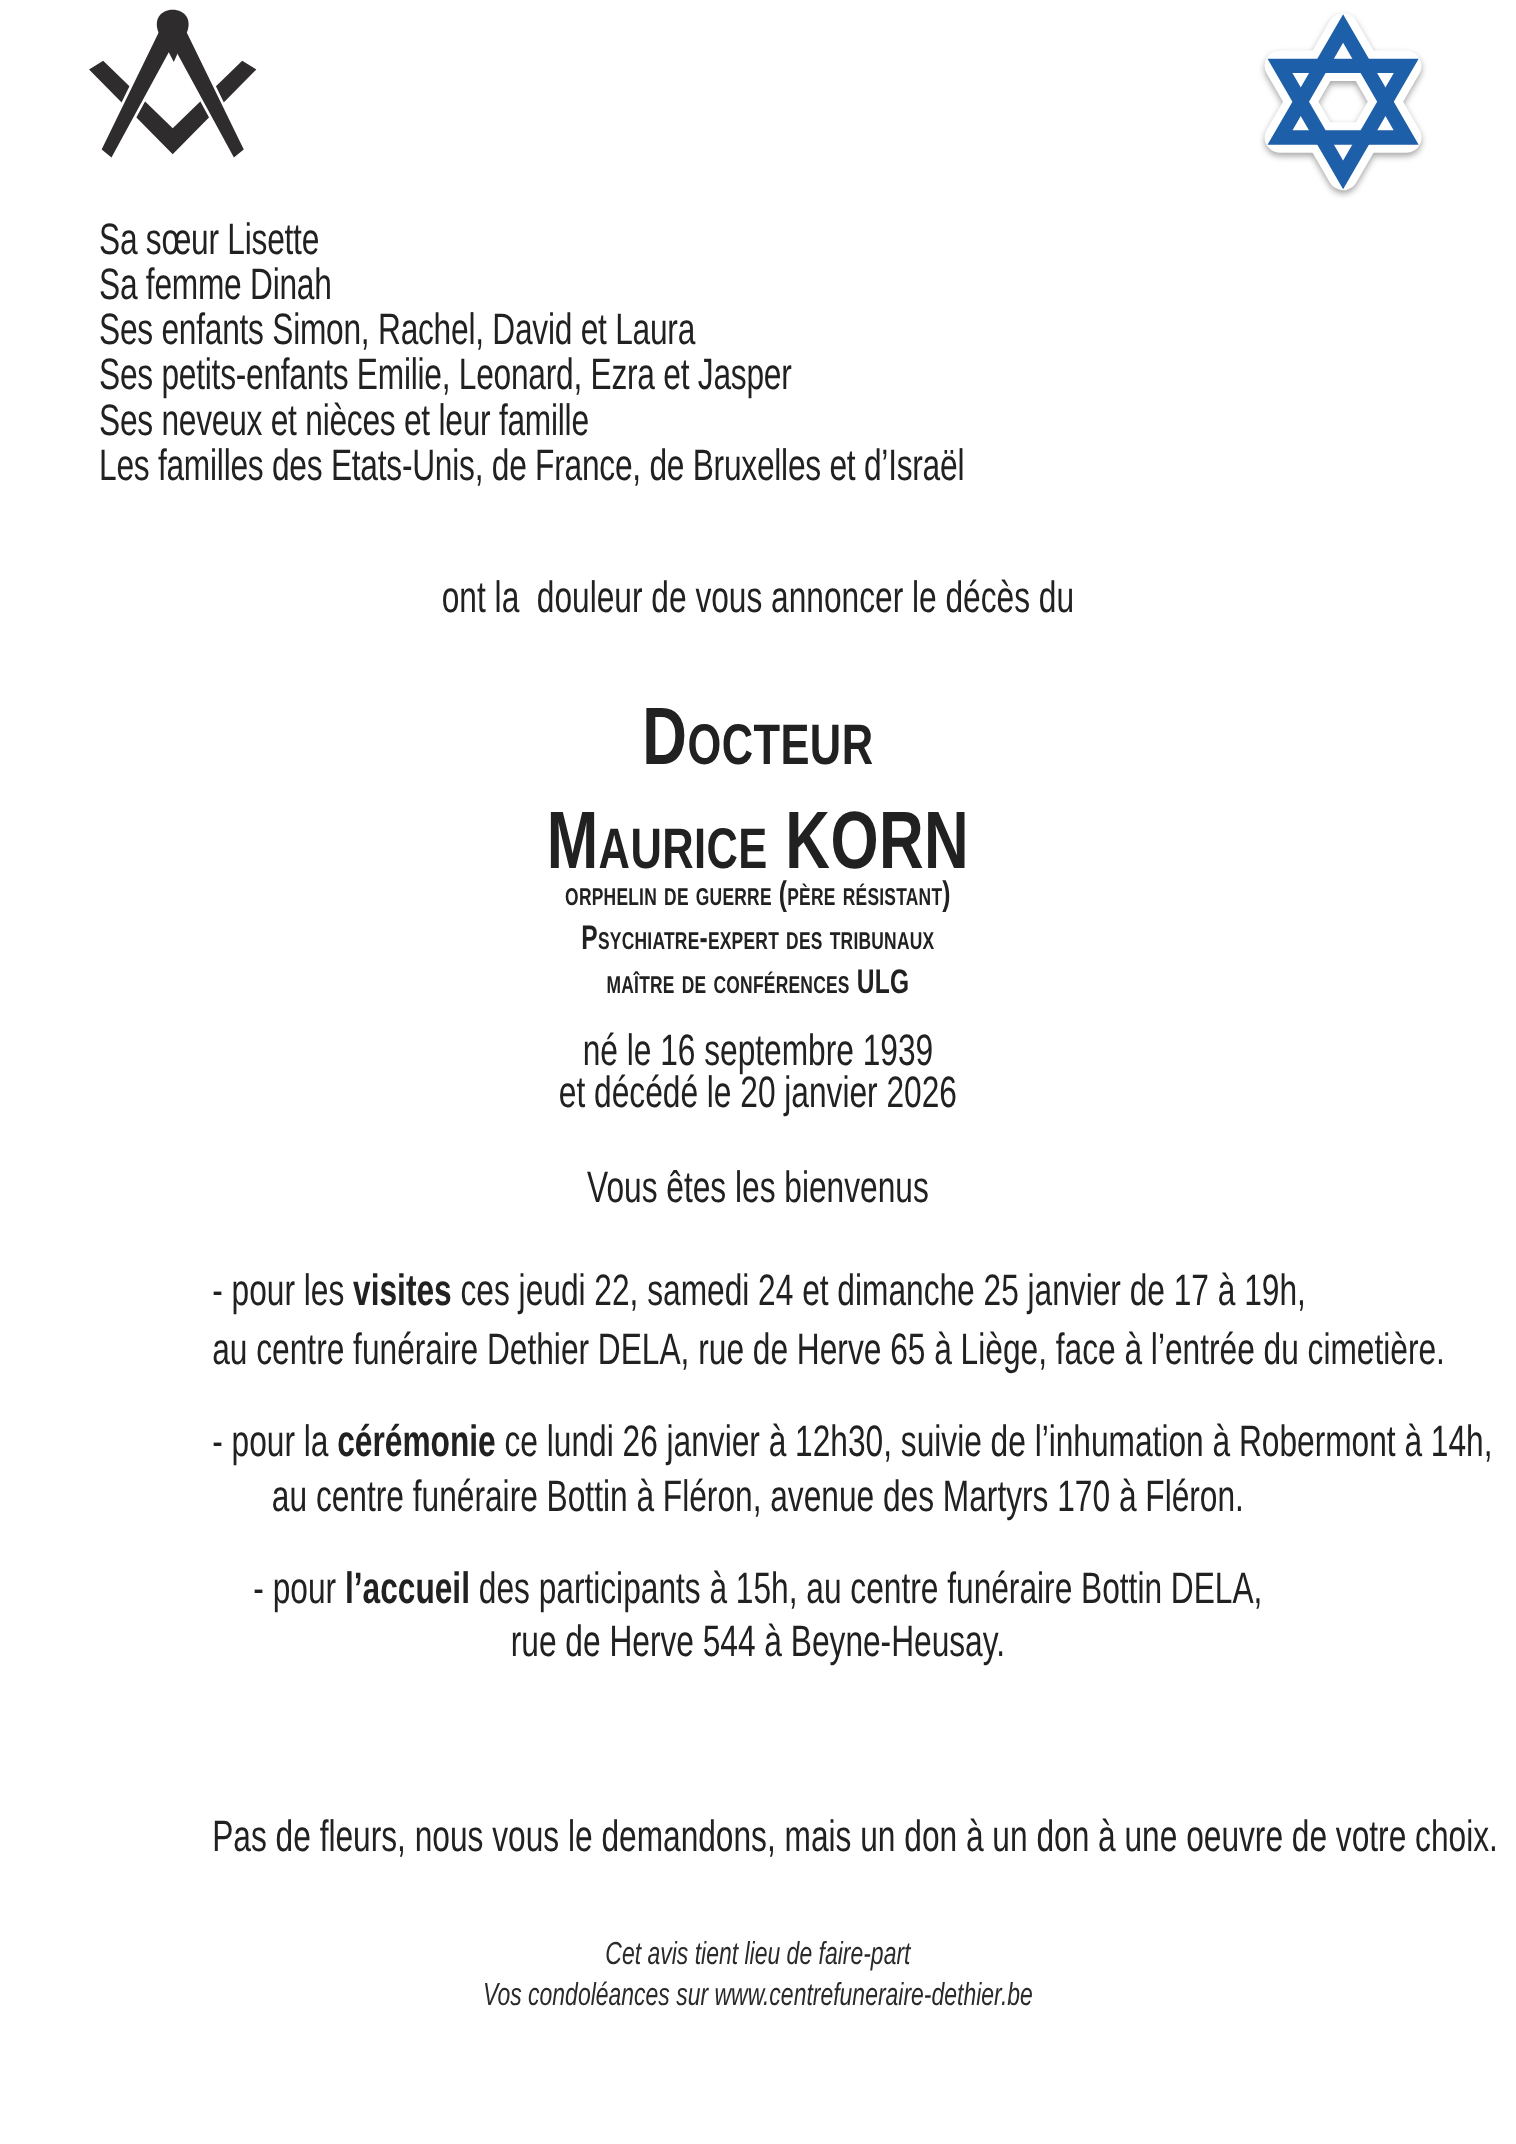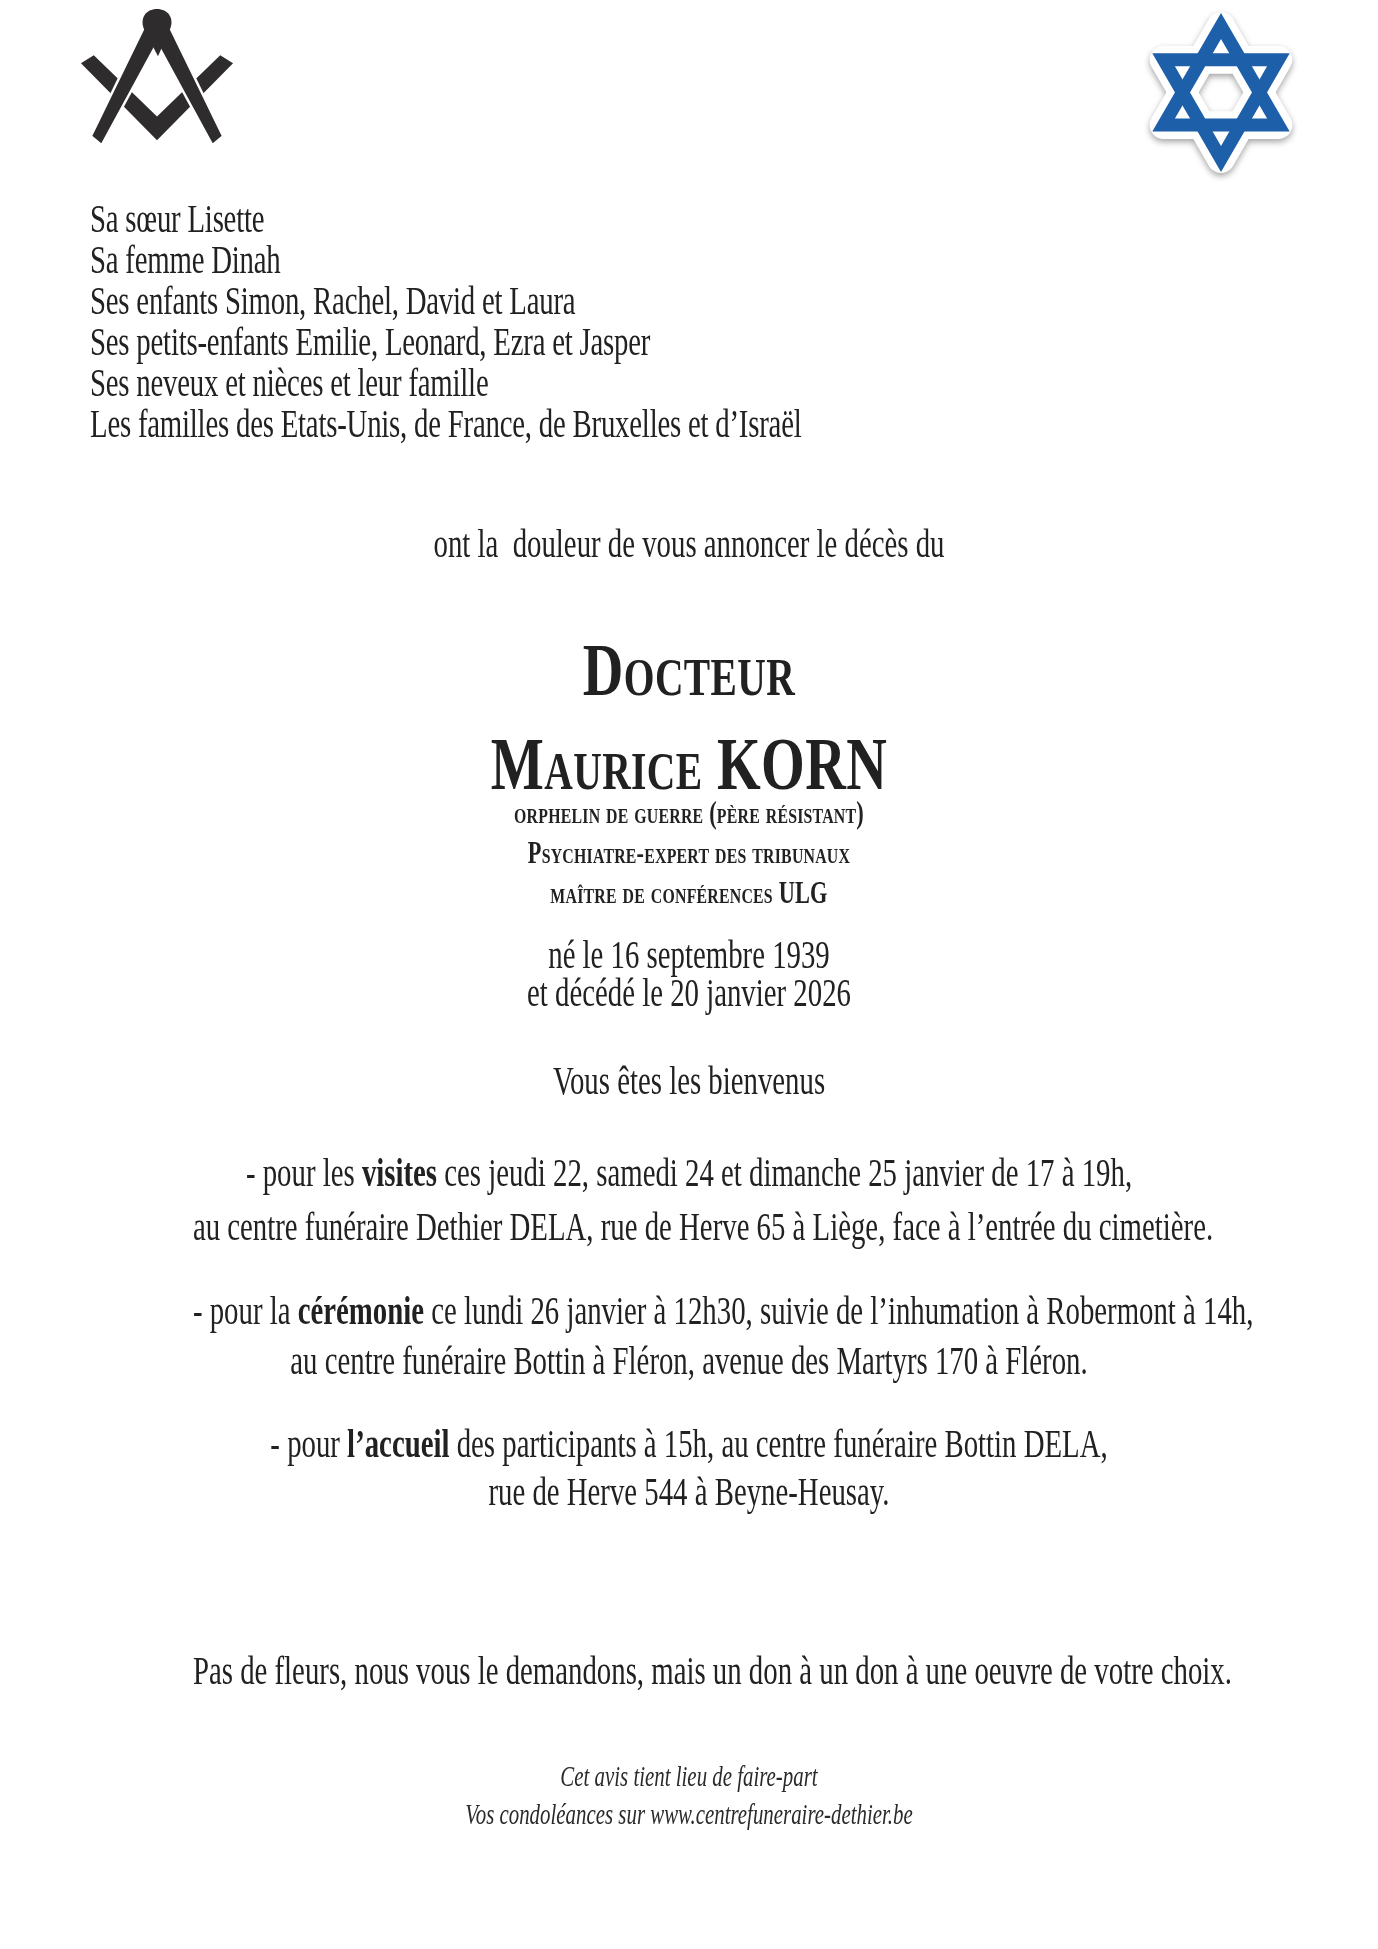--- a/index.html
+++ b/index.html
@@ -2,21 +2,21 @@
 <html><head>
 <meta charset="utf-8">
 <style>
   html, body { margin: 0; padding: 0; background: #ffffff; }
   .page {
     position: relative;
     width: 1378px;
     height: 1949px;
     background: #ffffff;
     overflow: hidden;
-    font-family: Liberation Serif, serif;
+    font-family: Liberation Sans, sans-serif;
     color: #212121;
   }
   .abs { position: absolute; left: 0; width: 1378px; }
   .center { text-align: center; }
   .nowrap { white-space: pre; }
   
   .cx { transform: scaleX(0.72); transform-origin: 689px 0; }
   .cx-left { transform: scaleX(0.72); transform-origin: 0 0; }
   .cx-name { transform: scaleX(0.76); transform-origin: 689px 0; }
 

